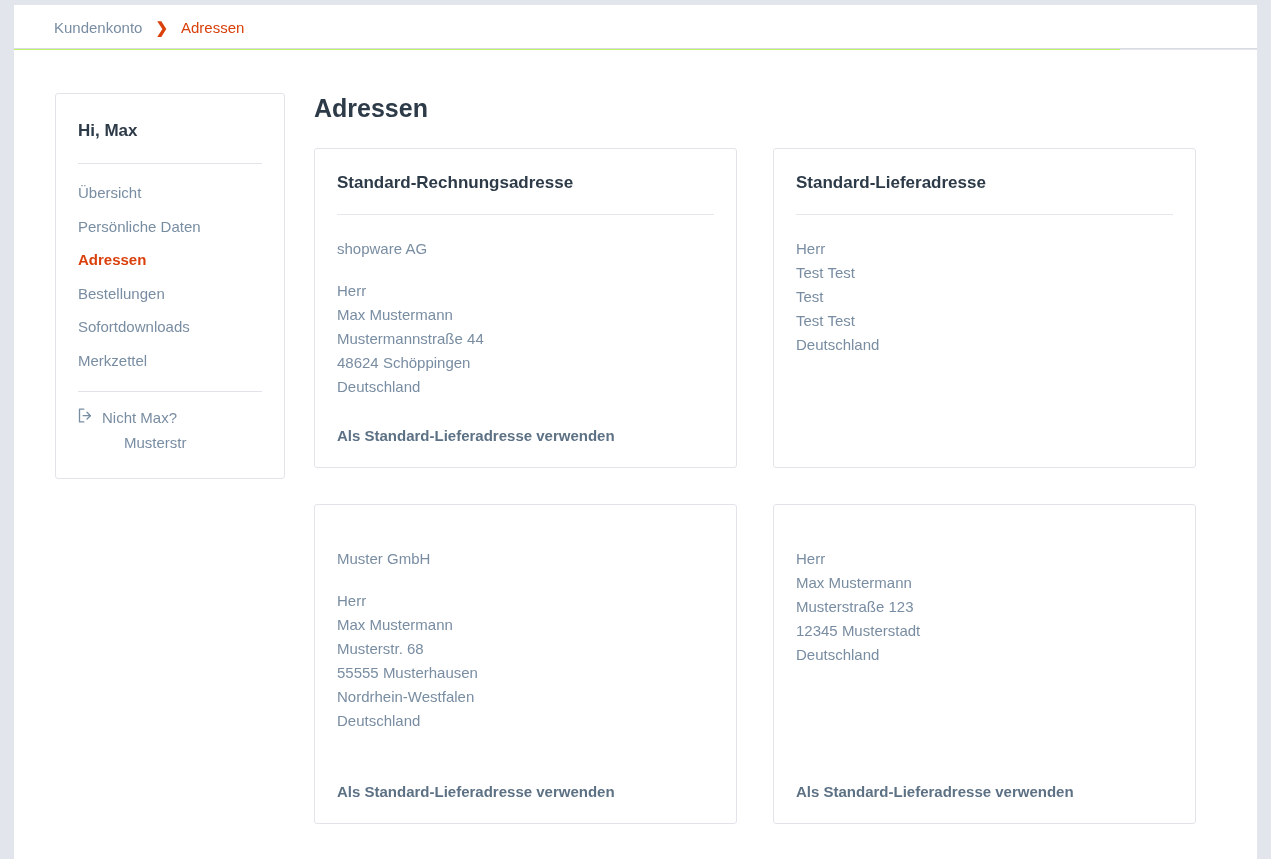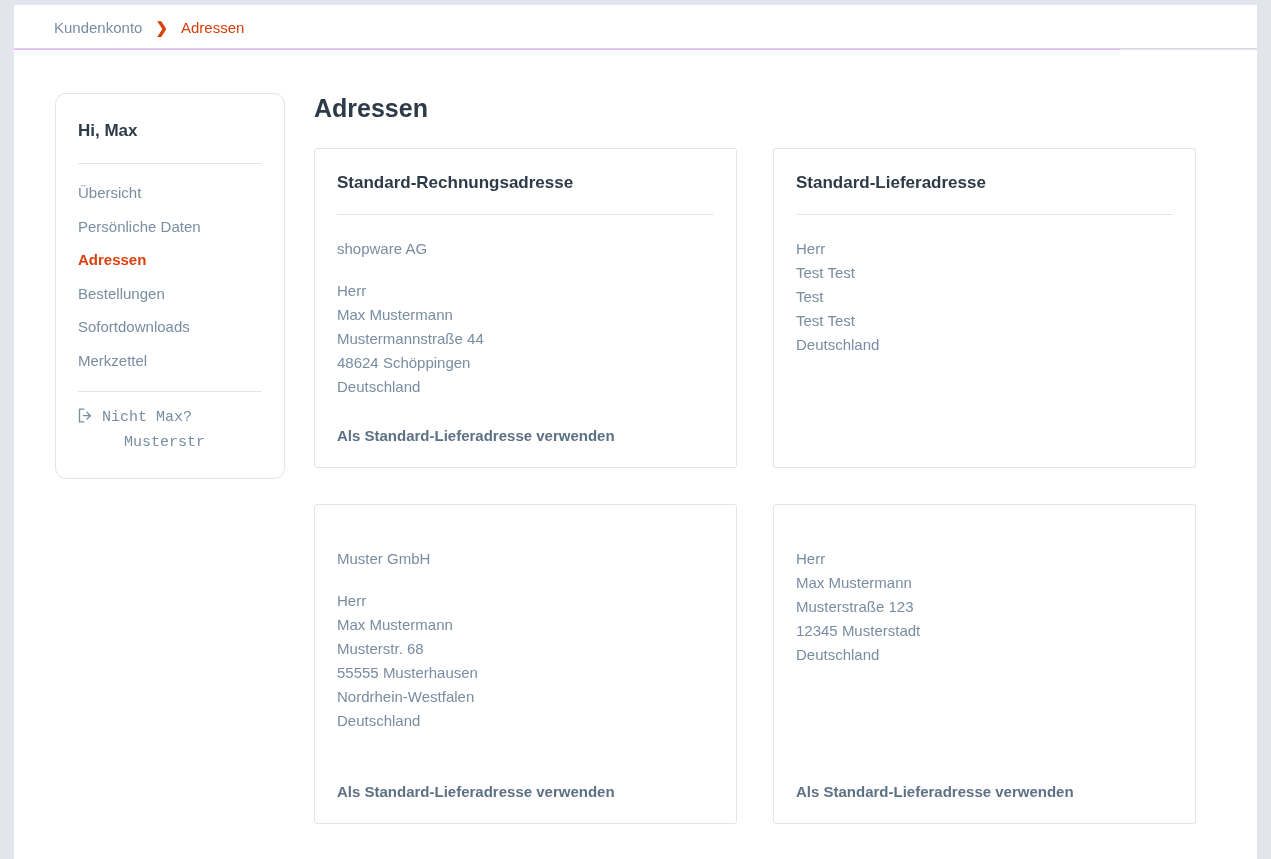--- a/index.html
+++ b/index.html
@@ -18,21 +18,21 @@
     position: absolute;
     left: 0; top: 0;
     width: 1271px; height: 859px;
     background: #e3e5ec;
   }
   #content-frame {
     position: absolute;
     left: 14px; top: 5px;
     width: 1106px;
     height: 854px;
-    background: #f0abfc;
+    background: #bef264;
   }
 
   
   #breadcrumb-bar {
     position: absolute;
     left: 0; top: 0;
     width: 1243px;
     height: 44px;
     border-bottom: 1px solid #d8dbe4;
     background: #ffffff;
@@ -75,21 +75,21 @@
     background: #ffffff;
   }
 
   
   #account-sidebar {
     position: absolute;
     left: 41px; top: 43px;
     width: 230px;
     background: #ffffff;
     border: 1px solid #e3e4ea;
-    border-radius: 11px;
+    border-radius: 3px;
     padding: 0 22px;
   }
   .sidebar-greeting {
     font-size: 17px;
     font-weight: bold;
     color: #2d3a48;
     padding: 27px 0 0 0;
     line-height: 1.2;
   }
   .sidebar-hr {
@@ -133,21 +133,21 @@
     color: #798da2;
     display: block;
   }
   .logout-icon svg { display: block; width: 15px; height: 15px; }
   .logout-text {
     font-size: 15px;
     color: #798da2;
     line-height: 1.65;
     cursor: pointer;
   }
-  .logout-text a { color: #798da2; text-decoration: none; cursor: pointer; display:block;font-family:Liberation Mono, monospace; }
+  .logout-text a { color: #798da2; text-decoration: none; cursor: pointer; display:block; }
   .logout-sub { display: block; padding-left: 22px; }
 
   
   #content-col {
     position: absolute;
     left: 300px; top: 43px;
     width: 912px;
   }
   #page-title {
     font-size: 25px;

